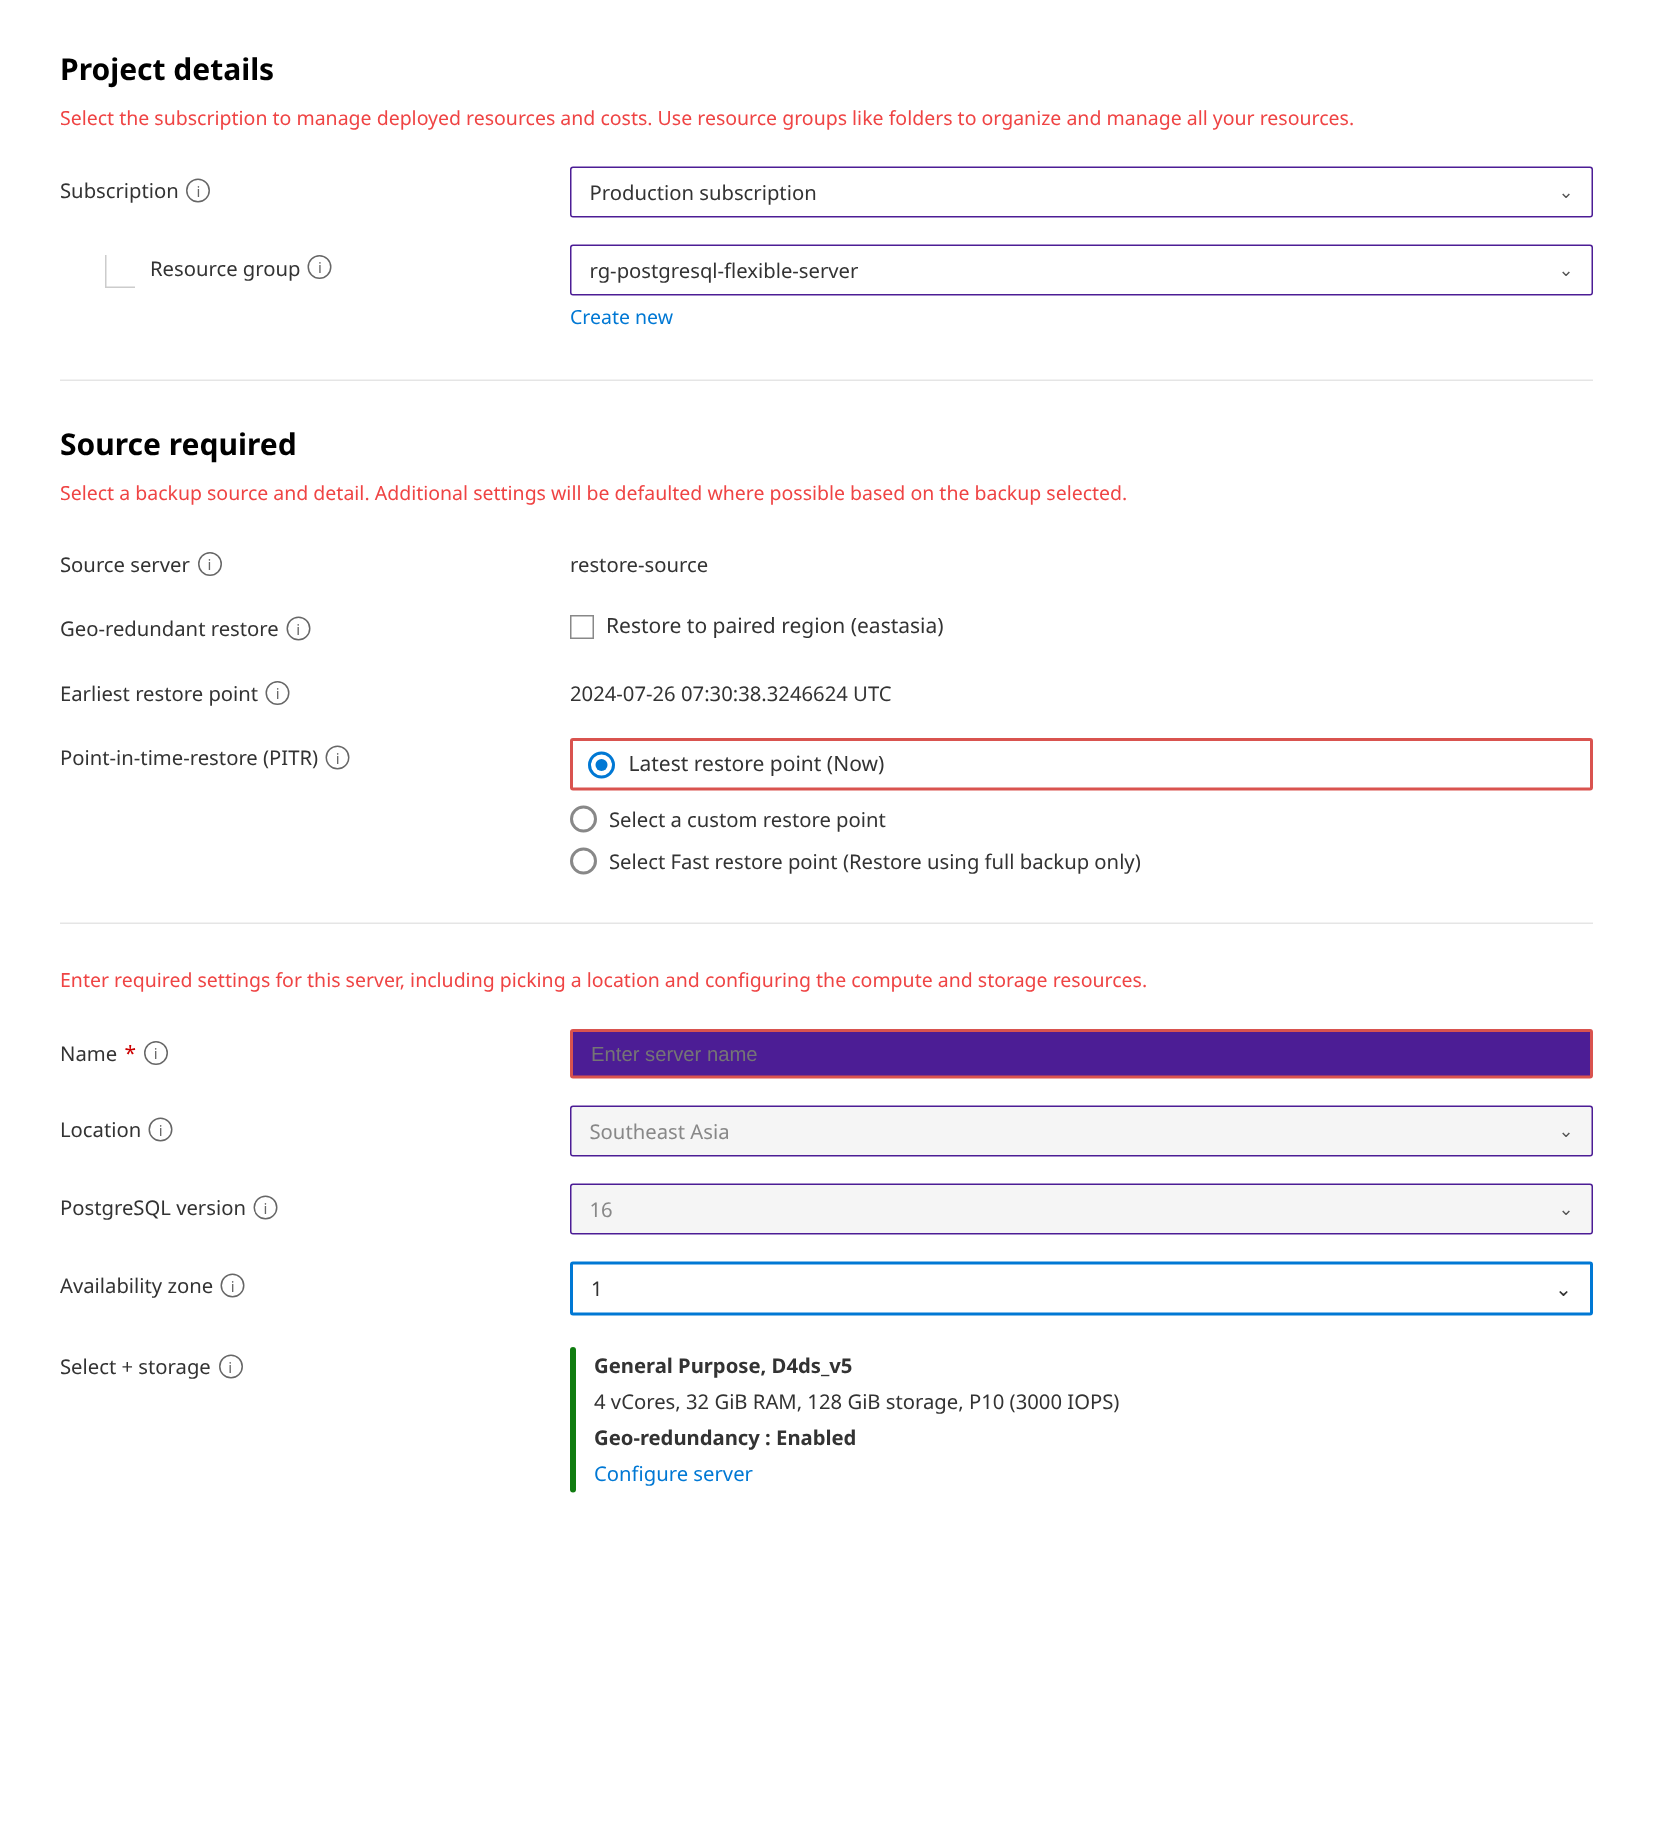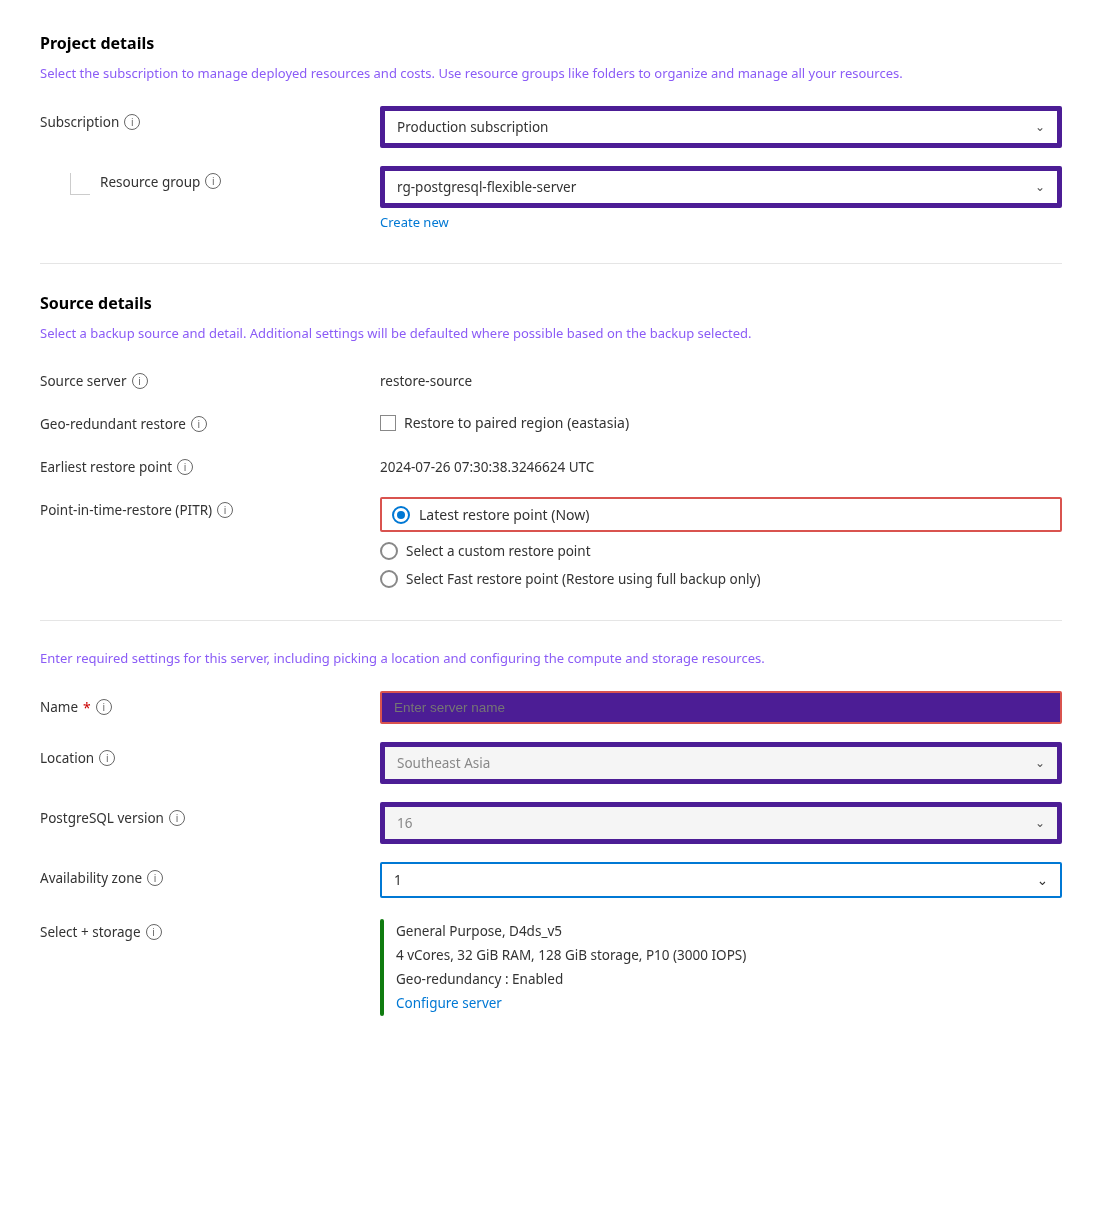--- a/index.html
+++ b/index.html
@@ -6,29 +6,29 @@
     body {
       font-family: 'Segoe UI', system-ui, -apple-system, sans-serif;
       font-size: 14px;
       color: #333;
       background: #fff;
       padding: 32px 40px;
       max-width: 1102px;
     }
 
     .section-title {
-      font-size: 16px;
+      font-size: 20px;
       font-weight: 700;
       color: #000;
       margin-bottom: 10px;
     }
 
     .section-desc {
       font-size: 13px;
-      color: #8b5cf6;
+      color: #ef4444;
       margin-bottom: 22px;
       line-height: 1.5;
     }
 
     .section {
       margin-bottom: 32px;
     }
 
     .field-row {
       display: flex;
@@ -67,21 +67,21 @@
     }
 
     .field-control {
       flex: 1;
     }
 
     .select-box {
       display: flex;
       align-items: flex-start;
       justify-content: space-between;
-      border: 5px solid #4c1d95;
+      border: 1px solid #4c1d95;
       border-radius: 2px;
       padding: 7px 12px;
       background: #fff;
       cursor: pointer;
       font-size: 13.5px;
       color: #333;
       width: 100%;
       user-select: none;
     }
 
@@ -214,21 +214,21 @@
       border-radius: 2px;
       flex-shrink: 0;
     }
 
     .compute-details {
       font-size: 13.5px;
       line-height: 1.8;
     }
 
     .compute-details .bold {
-      font-weight: 400;
+      font-weight: 700;
     }
 
     .compute-details .link {
       color: #0078d4;
       cursor: pointer;
       text-decoration: none;
     }
 
     .resource-group-indent {
       padding-left: 30px;
@@ -287,21 +287,21 @@
         <span class="chevron">⌄</span>
       </div>
       <a class="create-new-link">Create new</a>
     </div>
   </div>
 </div>
 
 <hr class="divider">
 
 <div class="section">
-  <div class="section-title">Source details</div>
+  <div class="section-title">Source required</div>
   <div class="section-desc">Select a backup source and detail. Additional settings will be defaulted where possible based on the backup selected.</div>
 
   <div class="field-row">
     <div class="field-label">
       <span>Source server</span>
       <span class="info-icon">i</span>
     </div>
     <div class="field-control">
       <div class="static-value">restore-source</div>
     </div>

